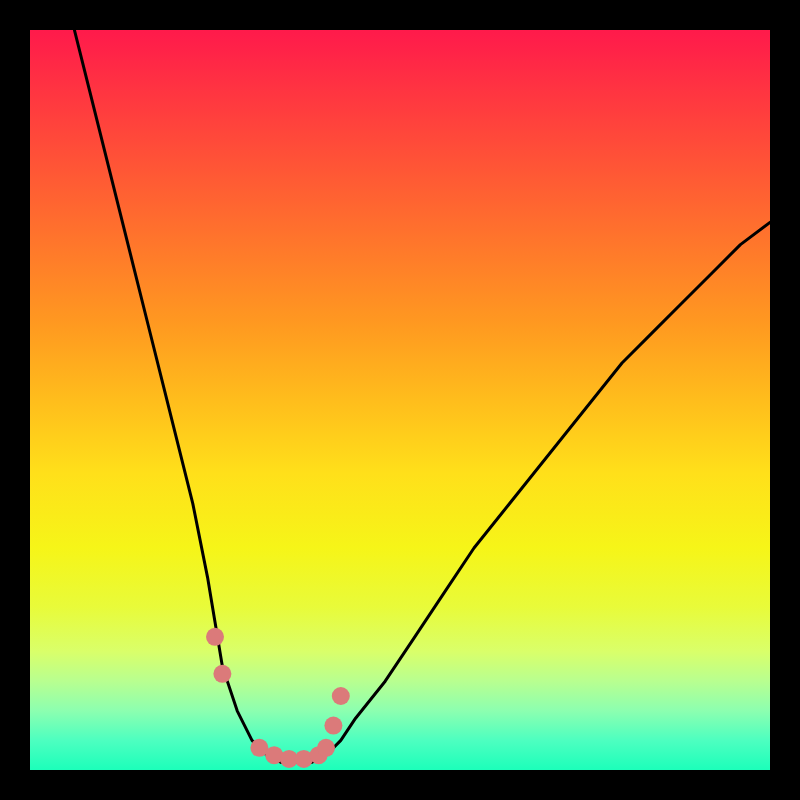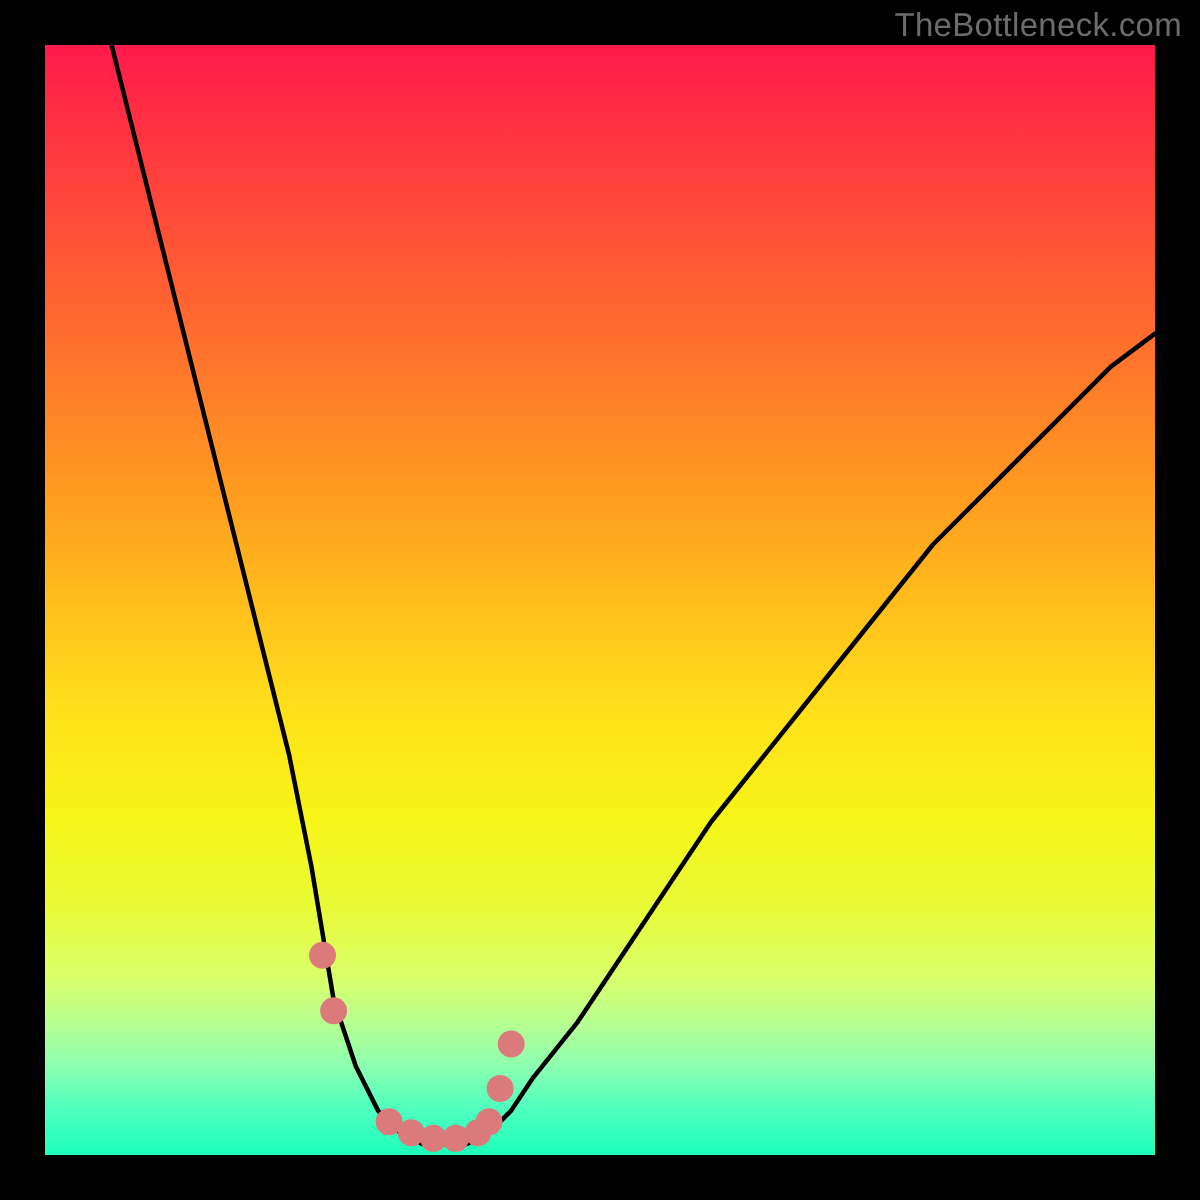--- a/index.html
+++ b/index.html
@@ -60,21 +60,20 @@
     width: 740px;
     height: 740px;
     overflow: visible;
   }
 </style>
 </head>
 <body>
 
 <div class="frame">
 
-  <div class="watermark">TheBottleneck.com</div>
 
   <div class="plot">
 
     <svg class="curve-layer" viewBox="0 0 740 740" preserveAspectRatio="none">
       <path id="curve-path" fill="none" stroke="#000000" stroke-width="3" stroke-linecap="round" stroke-linejoin="round" d="M44.4 0.0 L59.2 59.2 L74.0 118.4 L88.8 177.6 L103.6 236.8 L118.4 296.0 L133.2 355.2 L148.0 414.4 L162.8 473.6 L177.6 547.6 L185.0 592.0 L192.4 636.4 L207.2 680.8 L222.0 710.4 L236.8 725.2 L251.6 732.6 L266.4 732.6 L281.2 732.6 L296.0 725.2 L310.8 710.4 L325.6 688.2 L355.2 651.2 L384.8 606.8 L414.4 562.4 L444.0 518.0 L473.6 481.0 L503.2 444.0 L532.8 407.0 L562.4 370.0 L592.0 333.0 L621.6 303.4 L651.2 273.8 L680.8 244.2 L710.4 214.6 L740.0 192.4"></path>
       <g id="marker-group">
           <circle cx="185.0" cy="606.8" r="9" fill="#db7a7a"></circle>
           <circle cx="192.4" cy="643.8" r="9" fill="#db7a7a"></circle>
           <circle cx="229.4" cy="717.8" r="9" fill="#db7a7a"></circle>
           <circle cx="244.2" cy="725.2" r="9" fill="#db7a7a"></circle>

